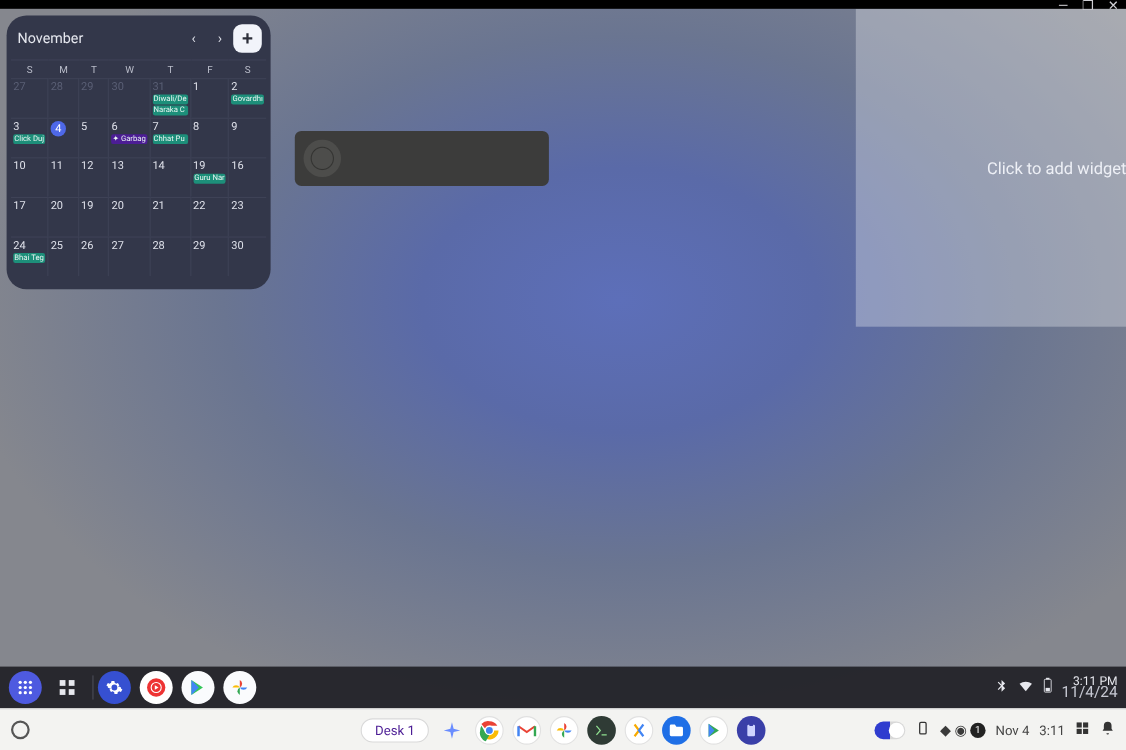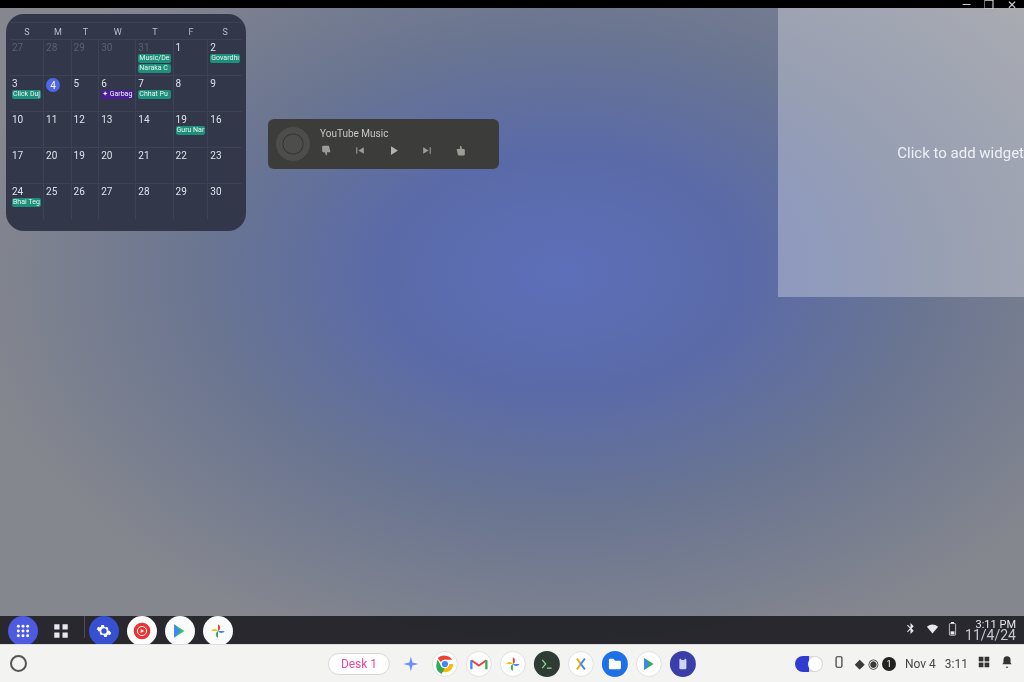--- a/index.html
+++ b/index.html
@@ -45,22 +45,22 @@
   .music-ctrls span{ font-size:13px; cursor:pointer;}
   .mc-play{font-size:14px;}
   
   .widget-slot{
     position:absolute; top:8px; right:0; width:246px; height:289px;
     background:rgba(235,238,244,0.35); display:flex; align-items:center; justify-content:flex-end;
     color:#eef0f6; font-size:15px; z-index:3; cursor:pointer;
   }
   
   .shelf{
-    position:absolute; left:0; right:0; bottom:38px; height:28px;
-    background:rgba(30,30,36,.9); display:flex; padding:0 8px; z-index:8;
+    position:absolute; left:0; right:0; bottom:38px; height:38px;
+    background:rgba(30,30,36,.9); display:flex; align-items:center; padding:0 8px; z-index:8;
   }
   .shelf-btn{ width:30px; height:30px; border-radius:50%; display:flex; align-items:center; justify-content:center; margin-right:8px; cursor:pointer;}
   .launcher{ background:#4e5ae0;}
   .launcher svg{width:16px;height:16px;fill:#fff;}
   .all-apps{ color:#e7e8ee; background:transparent;}
   .all-apps svg{width:18px;height:18px;fill:#e7e8ee;}
   .shelf-div{ width:1px; height:22px; background:#4b4d56; margin:0 4px 0 0;}
   .settings{ background:#3650d1;}
   .settings svg{width:16px;height:16px;fill:#fff;}
   .roundapp{ background:#fafbfd;}
@@ -73,54 +73,60 @@
   .tray-time div:last-child{font-size:14px;color:#c6c8d2;}
   
   .taskbar{
     position:absolute; left:0; right:0; bottom:0; height:38px;
     background:#f3f3f1; display:flex; align-items:center; padding:0 10px; z-index:9;
     border-top:1px solid #dedede; color:#444;
   }
   .tb-circle{ width:17px; height:17px; border:2px solid #555; border-radius:50%; cursor:pointer;}
   .tb-spacer{flex:1;}
   .tb-center{position:absolute; left:50%; transform:translateX(-50%); display:flex; align-items:center; gap:8px;}
-  .desk-pill{ background:#fff; border:1px solid #d9d9d9; border-radius:14px; padding:3px 12px; font-size:12px; color:#ec4899; cursor:pointer;}
+  .desk-pill{ background:#fff; border:1px solid #d9d9d9; border-radius:14px; padding:3px 12px; font-size:12px; color:#4c1d95; cursor:pointer;}
   .tb-icon{ width:26px; height:26px; border-radius:50%; display:flex; align-items:center; justify-content:center; cursor:pointer; font-size:14px;}
   .tb-icon.circle{background:#fff; border:1px solid #e1e1e1;}
   .tb-right{ display:flex; align-items:center; gap:9px; font-size:12px;}
   .toggle{ width:28px; height:16px; border-radius:8px; background:linear-gradient(90deg,#2f3ccf 50%,#d8d8d8 50%); position:relative;}
   .toggle::after{content:"";position:absolute;right:1px;top:1px;width:14px;height:14px;border-radius:50%;background:#fff;}
   .tb-ic{ font-size:13px; color:#3a3a3a;}
   .batch{ display:flex; align-items:center; gap:3px;}
   .dotnum{display:inline-flex;align-items:center;justify-content:center;width:14px;height:14px;border-radius:50%;background:#222;color:#fff;font-size:9px;}
 </style>
 </head>
 <body>
 
 <div class="blackbar"></div>
 <div class="win-controls">
   <span class="wc-min">—</span>
   <span>❐</span>
   <span>✕</span>
 </div>
 
 <div class="calendar">
+  <div class="cal-header">
+    <div class="cal-title">November</div>
+    <div class="cal-nav">‹</div>
+    <div class="cal-nav">›</div>
+    <div class="cal-add">+</div>
+  </div>
   <div class="cal-grid" id="cal-grid">
       <div class="cal-dow">S</div>
       <div class="cal-dow">M</div>
       <div class="cal-dow">T</div>
       <div class="cal-dow">W</div>
       <div class="cal-dow">T</div>
       <div class="cal-dow">F</div>
       <div class="cal-dow">S</div>
       <div class="cal-cell dim"><span class="cal-num">27</span></div>
       <div class="cal-cell dim"><span class="cal-num">28</span></div>
       <div class="cal-cell dim"><span class="cal-num">29</span></div>
       <div class="cal-cell dim"><span class="cal-num">30</span></div>
-      <div class="cal-cell dim"><span class="cal-num">31</span><span class="evt">Music/De</span><span class="evt">Naraka C</span></div>
+      <div class="cal-cell dim"><span class="cal-num">31</span><span class="evt">Diwali/De</span><span class="evt">Naraka C</span></div>
       <div class="cal-cell"><span class="cal-num">1</span></div>
       <div class="cal-cell"><span class="cal-num">2</span><span class="evt">Govardhı</span></div>
       <div class="cal-cell"><span class="cal-num">3</span><span class="evt">Click Duj</span></div>
       <div class="cal-cell today"><span class="cal-num">4</span></div>
       <div class="cal-cell"><span class="cal-num">5</span></div>
       <div class="cal-cell"><span class="cal-num">6</span><span class="evt blue">✦ Garbag</span></div>
       <div class="cal-cell"><span class="cal-num">7</span><span class="evt">Chhat Pu</span></div>
       <div class="cal-cell"><span class="cal-num">8</span></div>
       <div class="cal-cell"><span class="cal-num">9</span></div>
       <div class="cal-cell"><span class="cal-num">10</span></div>
@@ -142,50 +148,20 @@
       <div class="cal-cell"><span class="cal-num">26</span></div>
       <div class="cal-cell"><span class="cal-num">27</span></div>
       <div class="cal-cell"><span class="cal-num">28</span></div>
       <div class="cal-cell"><span class="cal-num">29</span></div>
       <div class="cal-cell"><span class="cal-num">30</span></div>
     </div>
 </div>
 
 <div class="music">
   <div class="music-art"></div>
-  <div class="music-body">
-    <div class="music-title">YouTube Music</div>
-    <div class="music-ctrls">
-      <span>
-        <svg width="13" height="13" viewBox="0 0 24 24" fill="#9c9c97">
-            <path d="M15 3H6a2 2 0 0 0-2 2v8a2 2 0 0 0 2 2h3l2 6 2-1v-5h5a1 1 0 0 0 1-1l-2-9a2 2 0 0 0-2-2z"></path>
-          </svg>
-      </span>
-      <span>
-        <svg width="13" height="13" viewBox="0 0 24 24" fill="#9c9c97">
-            <path d="M6 6h2v12H6zM20 6v12l-10-6z"></path>
-          </svg>
-      </span>
-      <span class="mc-play">
-        <svg width="15" height="15" viewBox="0 0 24 24" fill="#b4b4af">
-            <path d="M8 5v14l11-7z"></path>
-          </svg>
-      </span>
-      <span>
-        <svg width="13" height="13" viewBox="0 0 24 24" fill="#9c9c97">
-            <path d="M16 6h2v12h-2zM4 6l10 6L4 18z"></path>
-          </svg>
-      </span>
-      <span>
-        <svg width="13" height="13" viewBox="0 0 24 24" fill="#9c9c97">
-            <path d="M9 21h9a2 2 0 0 0 2-2v-8a2 2 0 0 0-2-2h-3l-2-6-2 1v5H6a1 1 0 0 0-1 1l2 9a2 2 0 0 0 2 2z"></path>
-          </svg>
-      </span>
-    </div>
-  </div>
 </div>
 
 <div class="widget-slot">
   <span>Click to add widget</span>
 </div>
 
 <div class="shelf">
   <div class="shelf-btn launcher">
     <svg viewBox="0 0 24 24">
         <circle cx="5" cy="5" r="2.2"></circle>

